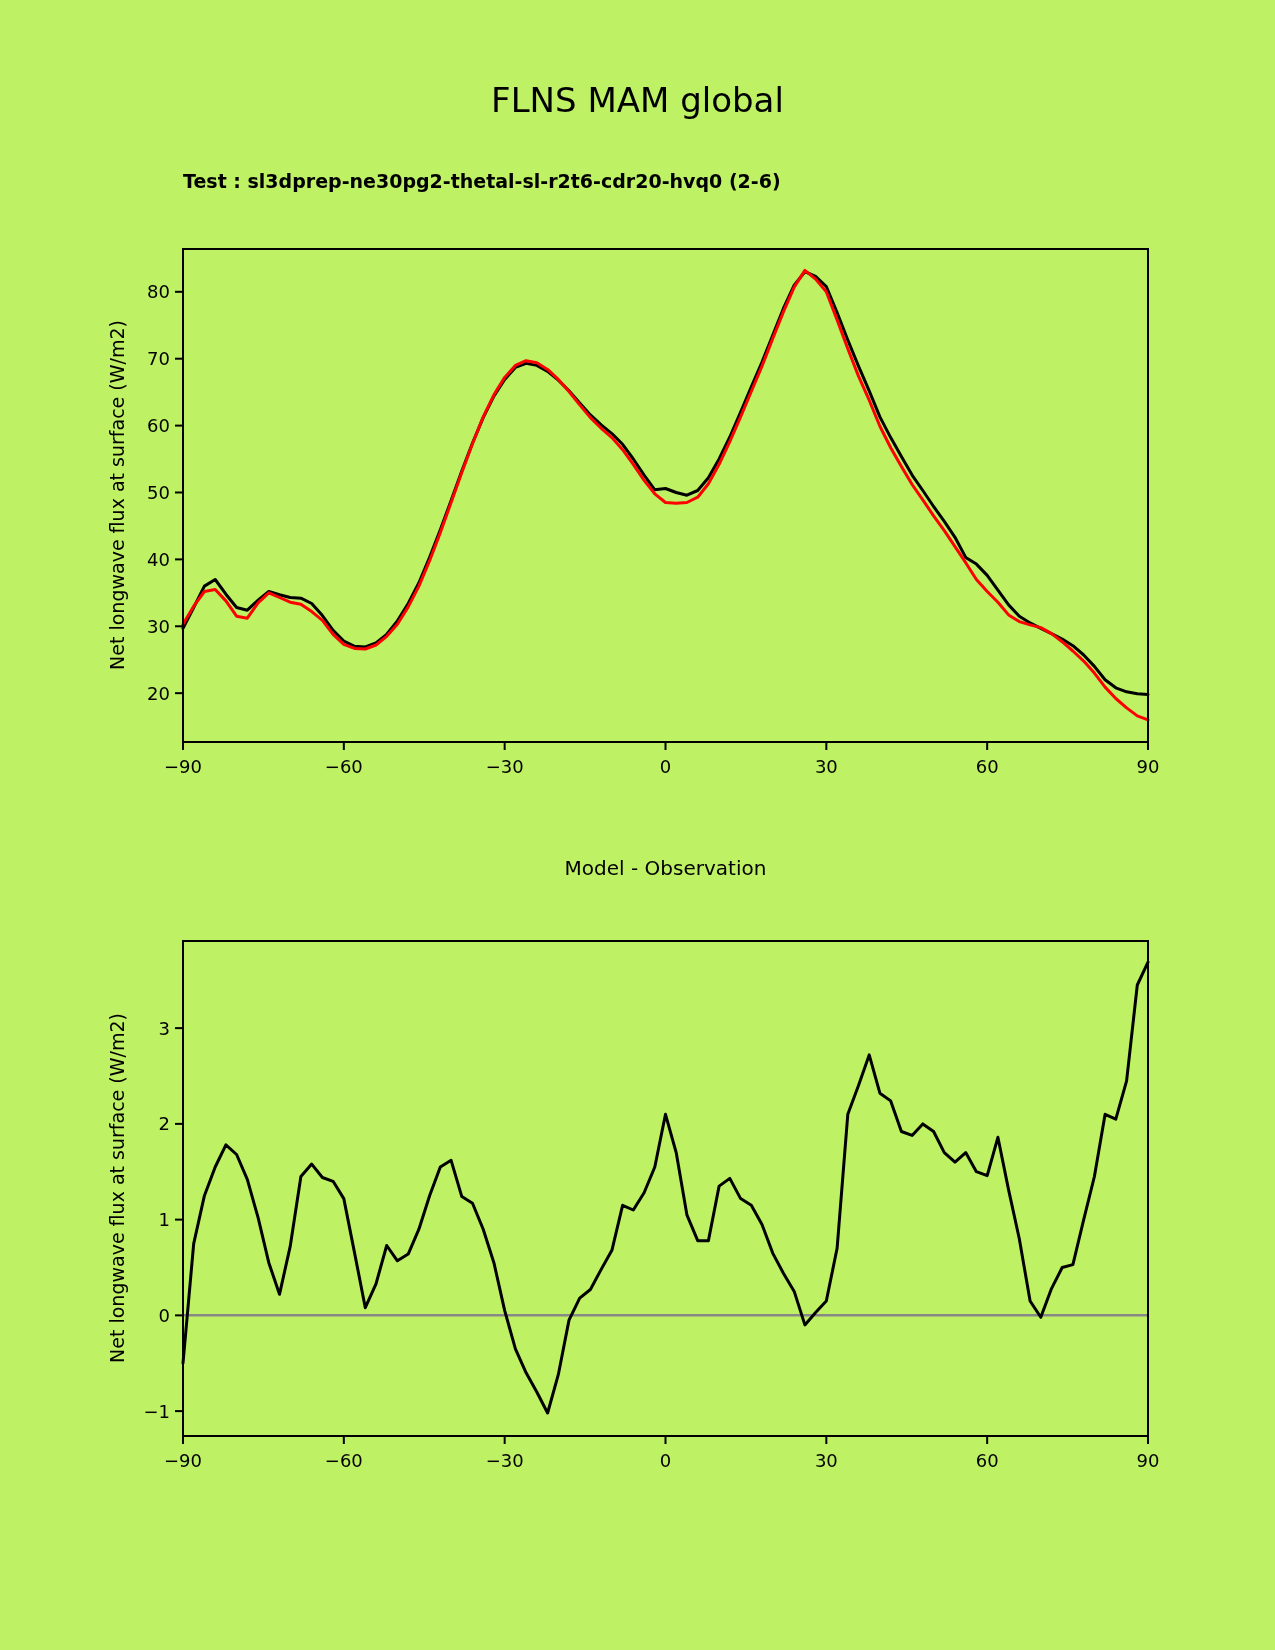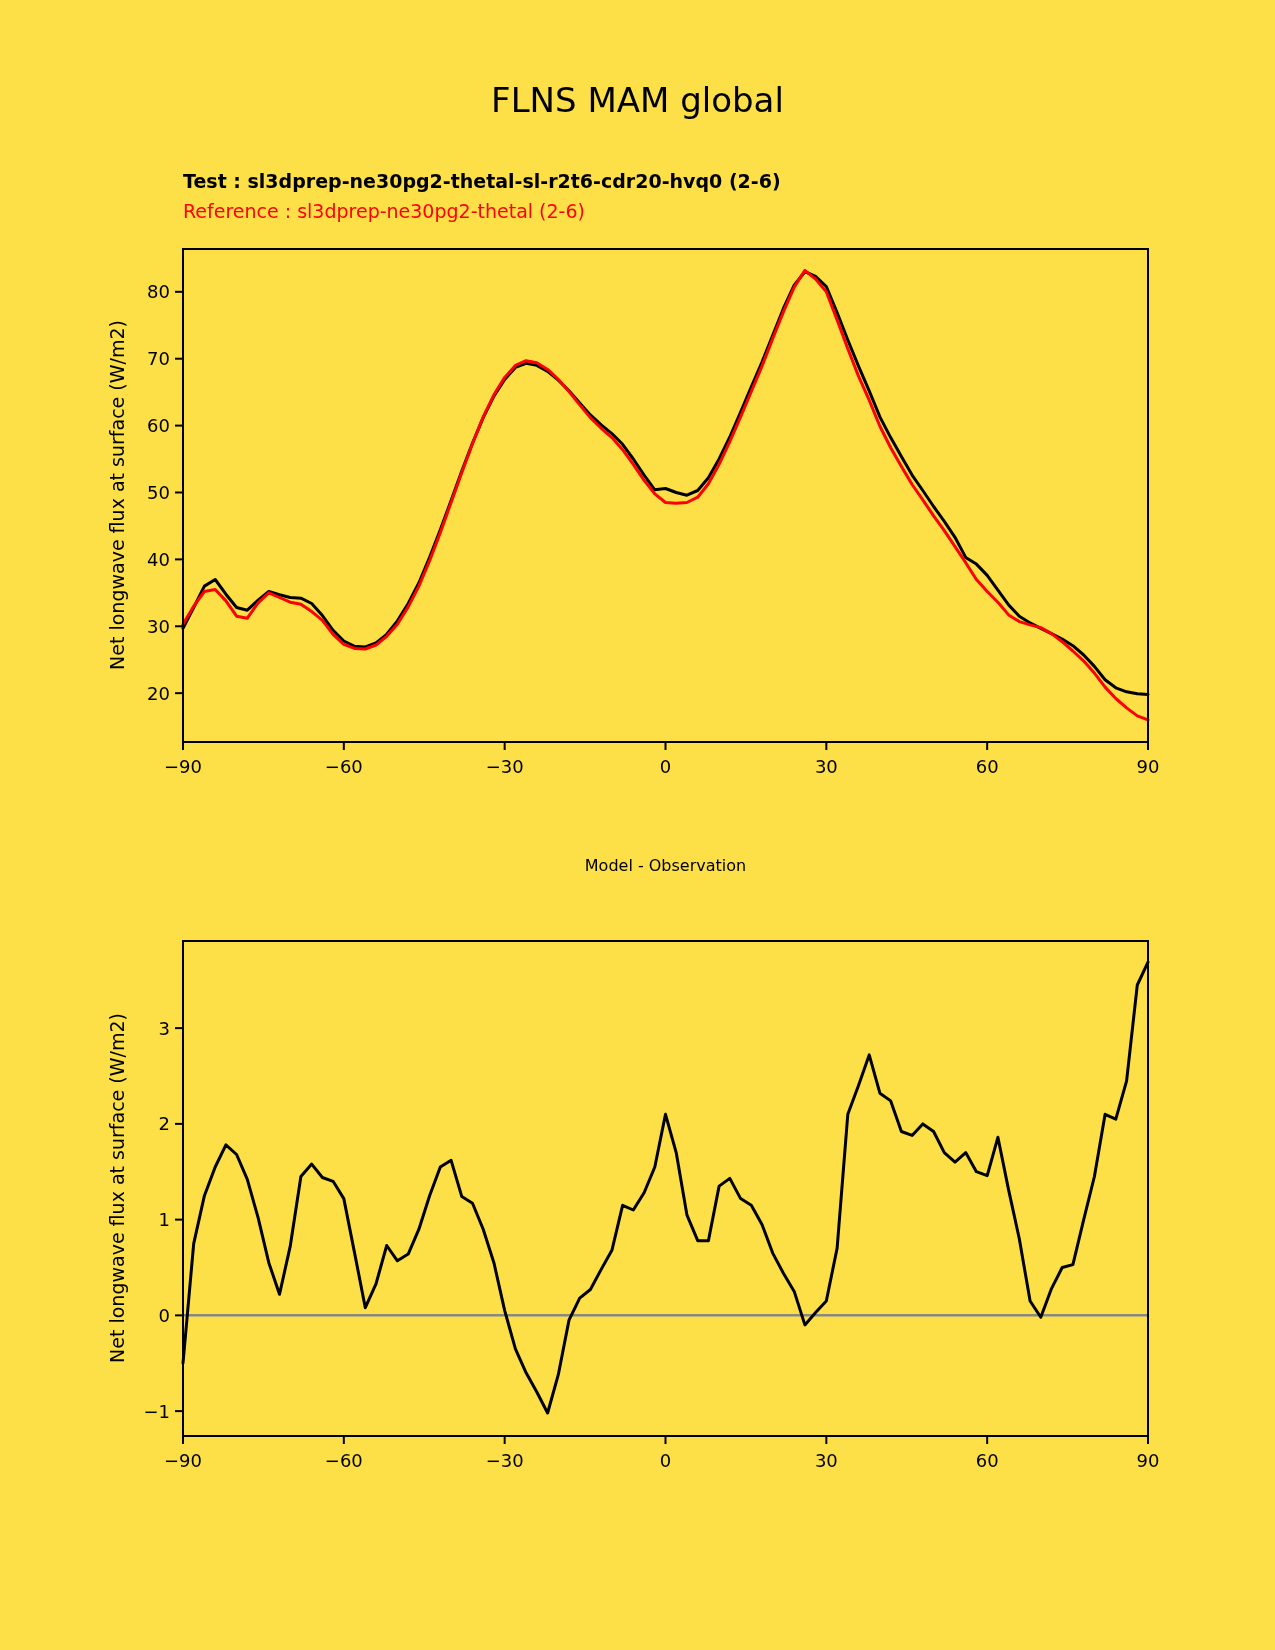--- a/index.html
+++ b/index.html
@@ -1,20 +1,20 @@
 <!DOCTYPE html>
 <html><head>
 <meta charset="utf-8">
 <style>
   html, body { margin: 0; padding: 0; background: #ffffff; }
   .figure {
     position: relative;
     width: 1275px;
     height: 1650px;
-    background: #fde047;
+    background: #bef264;
     font-family: "DejaVu Sans", sans-serif;
     color: #000;
     overflow: hidden;
   }
   .suptitle {
     position: absolute;
     left: 0; top: 80px; width: 1275px;
     text-align: center;
     font-size: 34px;
     color: #000;
@@ -31,21 +31,21 @@
     position: absolute;
     left: 183px; top: 200px;
     font-size: 19px;
     color: #ff0000;
     white-space: nowrap;
   }
   .axes-title-bottom {
     position: absolute;
     left: 183px; top: 856px; width: 965px;
     text-align: center;
-    font-size: 16px;
+    font-size: 20px;
     color: #000;
   }
   .ylabel {
     position: absolute;
     width: 520px;
     height: 24px;
     line-height: 24px;
     text-align: center;
     font-size: 19px;
     transform: rotate(-90deg);
@@ -59,21 +59,20 @@
     font-size: 18px;
     fill: #000;
   }
 </style>
 </head>
 <body>
 
 <div class="figure">
   <div class="suptitle">FLNS MAM global</div>
   <div class="header-test">Test : sl3dprep-ne30pg2-thetal-sl-r2t6-cdr20-hvq0 (2-6)</div>
-  <div class="header-ref">Reference : sl3dprep-ne30pg2-thetal (2-6)</div>
   <div class="ylabel ylabel-top">Net longwave flux at surface (W/m2)</div>
   <div class="ylabel ylabel-bottom">Net longwave flux at surface (W/m2)</div>
   <div class="axes-title-bottom">Model - Observation</div>
   <svg id="charts" width="1275" height="1650" viewBox="0 0 1275 1650" xmlns="http://www.w3.org/2000/svg">
       <g>
         <polyline points="183.0,628.3 193.7,607.5 204.4,586.1 215.2,579.5 225.9,594.2 236.6,607.5 247.3,610.2 258.1,600.2 268.8,591.5 279.5,594.8 290.2,597.5 300.9,598.2 311.7,603.5 322.4,615.6 333.1,630.3 343.8,641.0 354.6,646.3 365.3,647.0 376.0,643.0 386.7,634.3 397.4,620.9 408.2,603.5 418.9,582.8 429.6,557.4 440.3,529.9 451.1,500.5 461.8,471.1 472.5,443.0 483.2,417.6 493.9,396.2 504.7,379.4 515.4,367.4 526.1,363.4 536.8,365.4 547.6,371.4 558.3,380.1 569.0,390.8 579.7,402.9 590.4,414.9 601.2,424.9 611.9,433.6 622.6,444.3 633.3,459.0 644.1,475.1 654.8,489.8 665.5,488.5 676.2,492.5 686.9,495.2 697.7,490.5 708.4,477.8 719.1,459.0 729.8,437.0 740.6,412.2 751.3,386.8 762.0,362.0 772.7,335.3 783.4,308.5 794.2,285.1 804.9,271.7 815.6,276.4 826.3,286.5 837.1,312.5 847.8,340.0 858.5,366.1 869.2,390.8 879.9,416.9 890.7,437.6 901.4,456.4 912.1,475.1 922.8,490.5 933.6,506.5 944.3,521.3 955.0,537.3 965.7,557.4 976.4,564.1 987.2,575.4 997.9,590.2 1008.6,604.9 1019.3,616.2 1030.1,622.9 1040.8,628.3 1051.5,633.6 1062.2,639.0 1072.9,645.7 1083.7,655.0 1094.4,666.4 1105.1,679.8 1115.8,687.8 1126.6,691.8 1137.3,693.8 1148.0,694.5" fill="none" stroke="#000000" stroke-width="3" stroke-linejoin="round" stroke-linecap="round"></polyline>
         <polyline points="183.0,624.3 193.7,606.2 204.4,591.5 215.2,589.5 225.9,600.9 236.6,616.2 247.3,618.2 258.1,602.9 268.8,592.8 279.5,597.5 290.2,602.2 300.9,604.2 311.7,611.6 322.4,620.3 333.1,634.3 343.8,644.3 354.6,648.4 365.3,649.0 376.0,645.0 386.7,636.3 397.4,624.3 408.2,606.9 418.9,586.1 429.6,560.7 440.3,532.6 451.1,502.5 461.8,472.4 472.5,443.7 483.2,416.9 493.9,394.8 504.7,377.4 515.4,365.4 526.1,360.7 536.8,362.7 547.6,369.4 558.3,379.4 569.0,391.5 579.7,404.9 590.4,417.6 601.2,428.3 611.9,437.6 622.6,449.7 633.3,464.4 644.1,480.4 654.8,493.8 665.5,502.5 676.2,503.2 686.9,502.5 697.7,497.2 708.4,483.8 719.1,464.4 729.8,441.7 740.6,416.9 751.3,391.5 762.0,366.1 772.7,338.6 783.4,311.9 794.2,287.1 804.9,270.4 815.6,279.1 826.3,291.8 837.1,319.9 847.8,348.7 858.5,376.1 869.2,400.2 879.9,426.3 890.7,447.7 901.4,466.4 912.1,484.5 922.8,499.8 933.6,515.9 944.3,530.6 955.0,546.7 965.7,562.7 976.4,579.5 987.2,591.5 997.9,602.2 1008.6,614.9 1019.3,621.6 1030.1,624.9 1040.8,627.6 1051.5,633.6 1062.2,641.7 1072.9,651.0 1083.7,661.1 1094.4,673.1 1105.1,687.1 1115.8,698.5 1126.6,707.9 1137.3,715.9 1148.0,719.9" fill="none" stroke="#ff0000" stroke-width="3" stroke-linejoin="round" stroke-linecap="round"></polyline>
         <rect x="183" y="249" width="965" height="493" fill="none" stroke="#000000" stroke-width="2"></rect>
         <line x1="183" x2="183" y1="742" y2="750" stroke="#000" stroke-width="2"></line>
         <text x="183" y="773" text-anchor="middle">−90</text>

